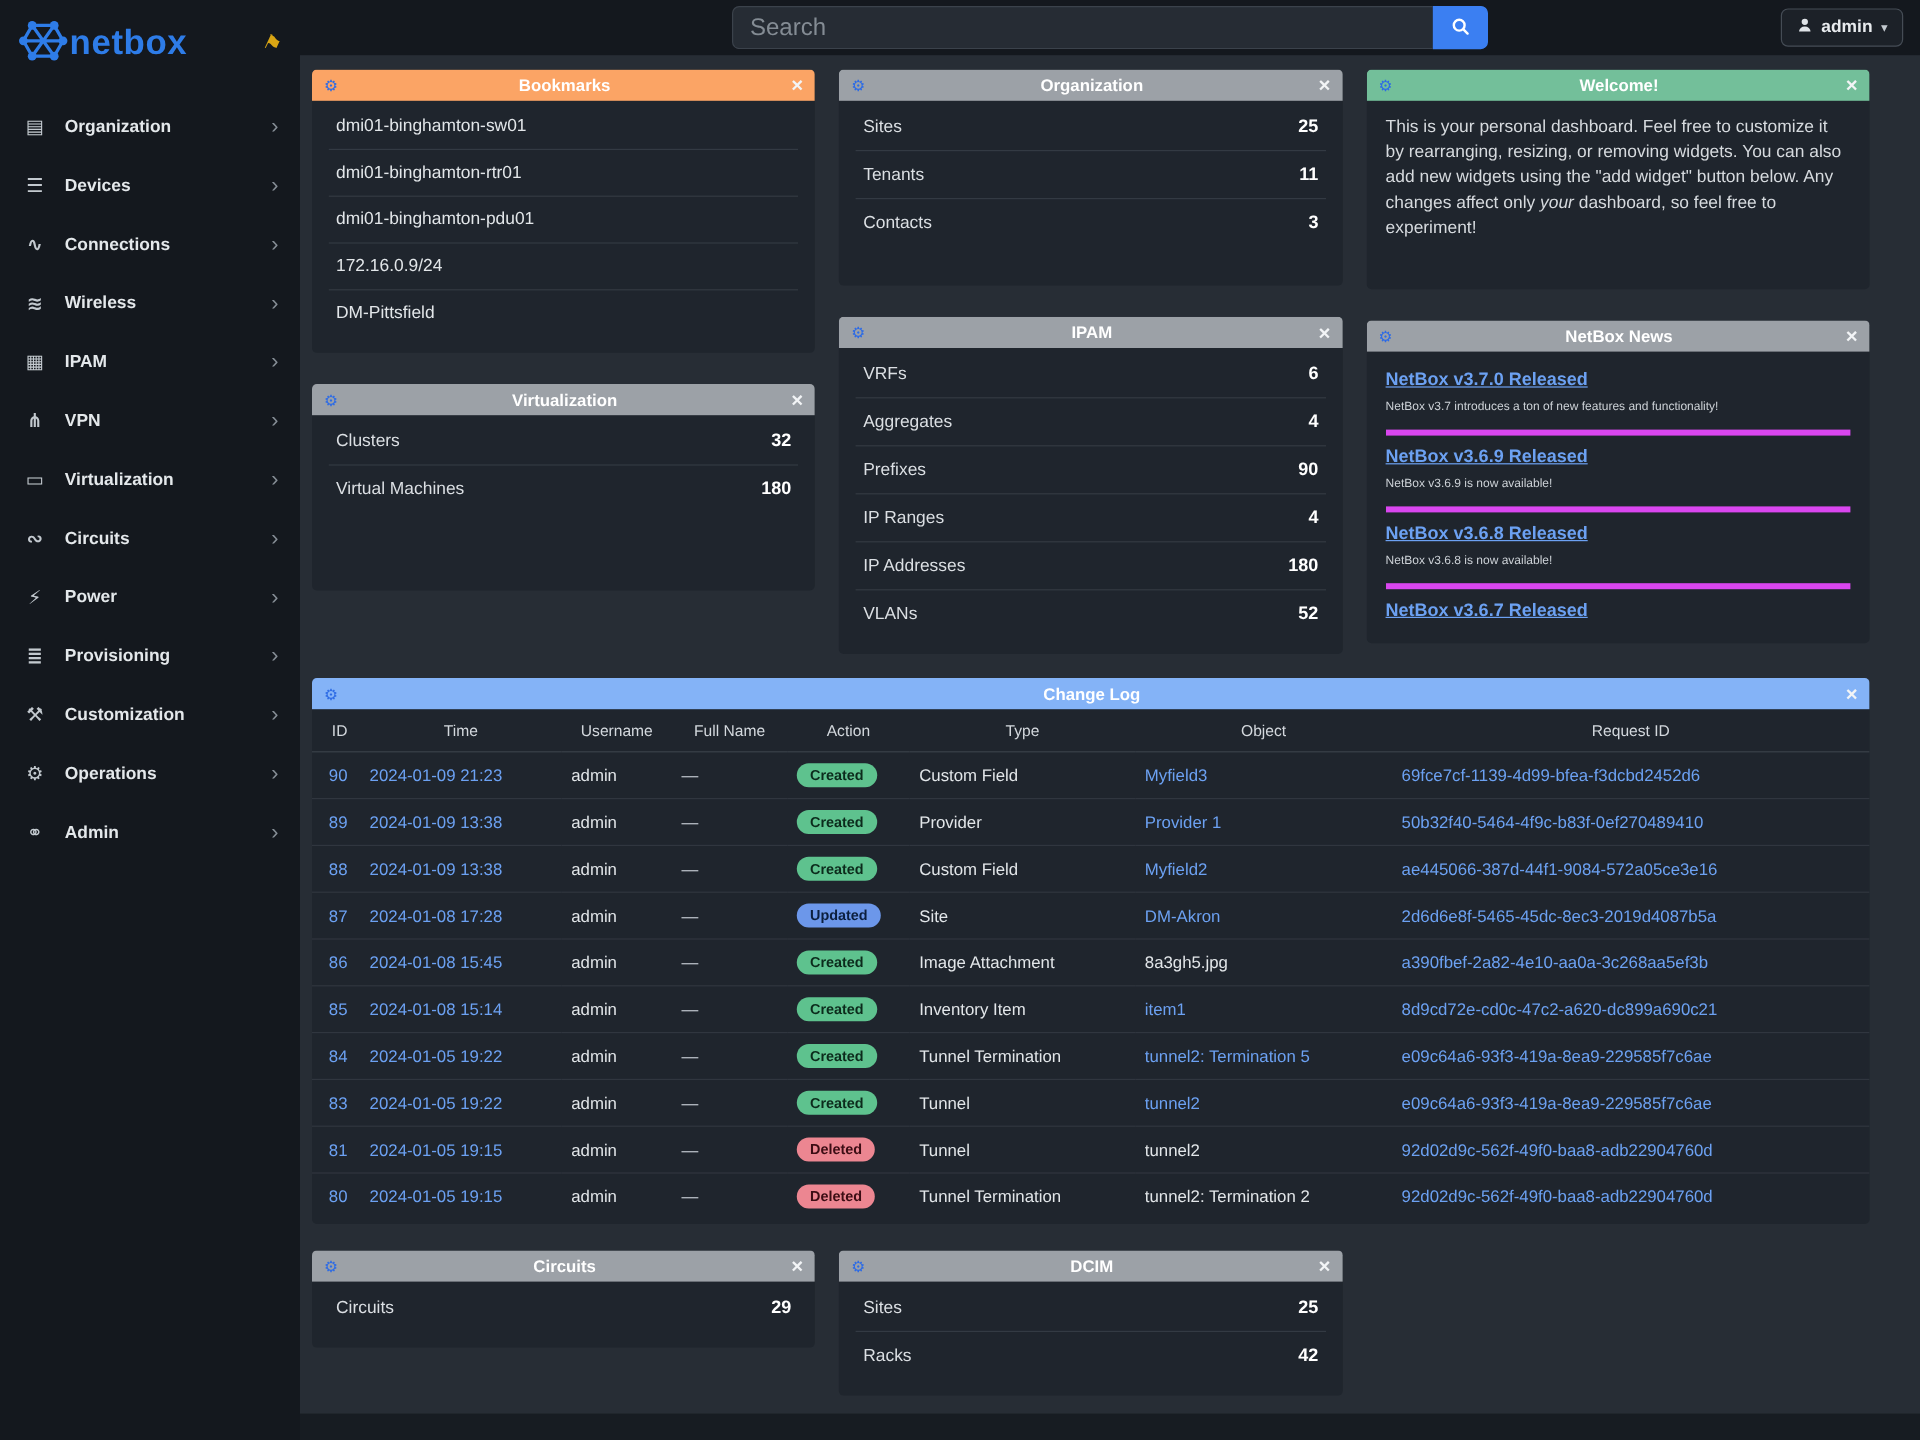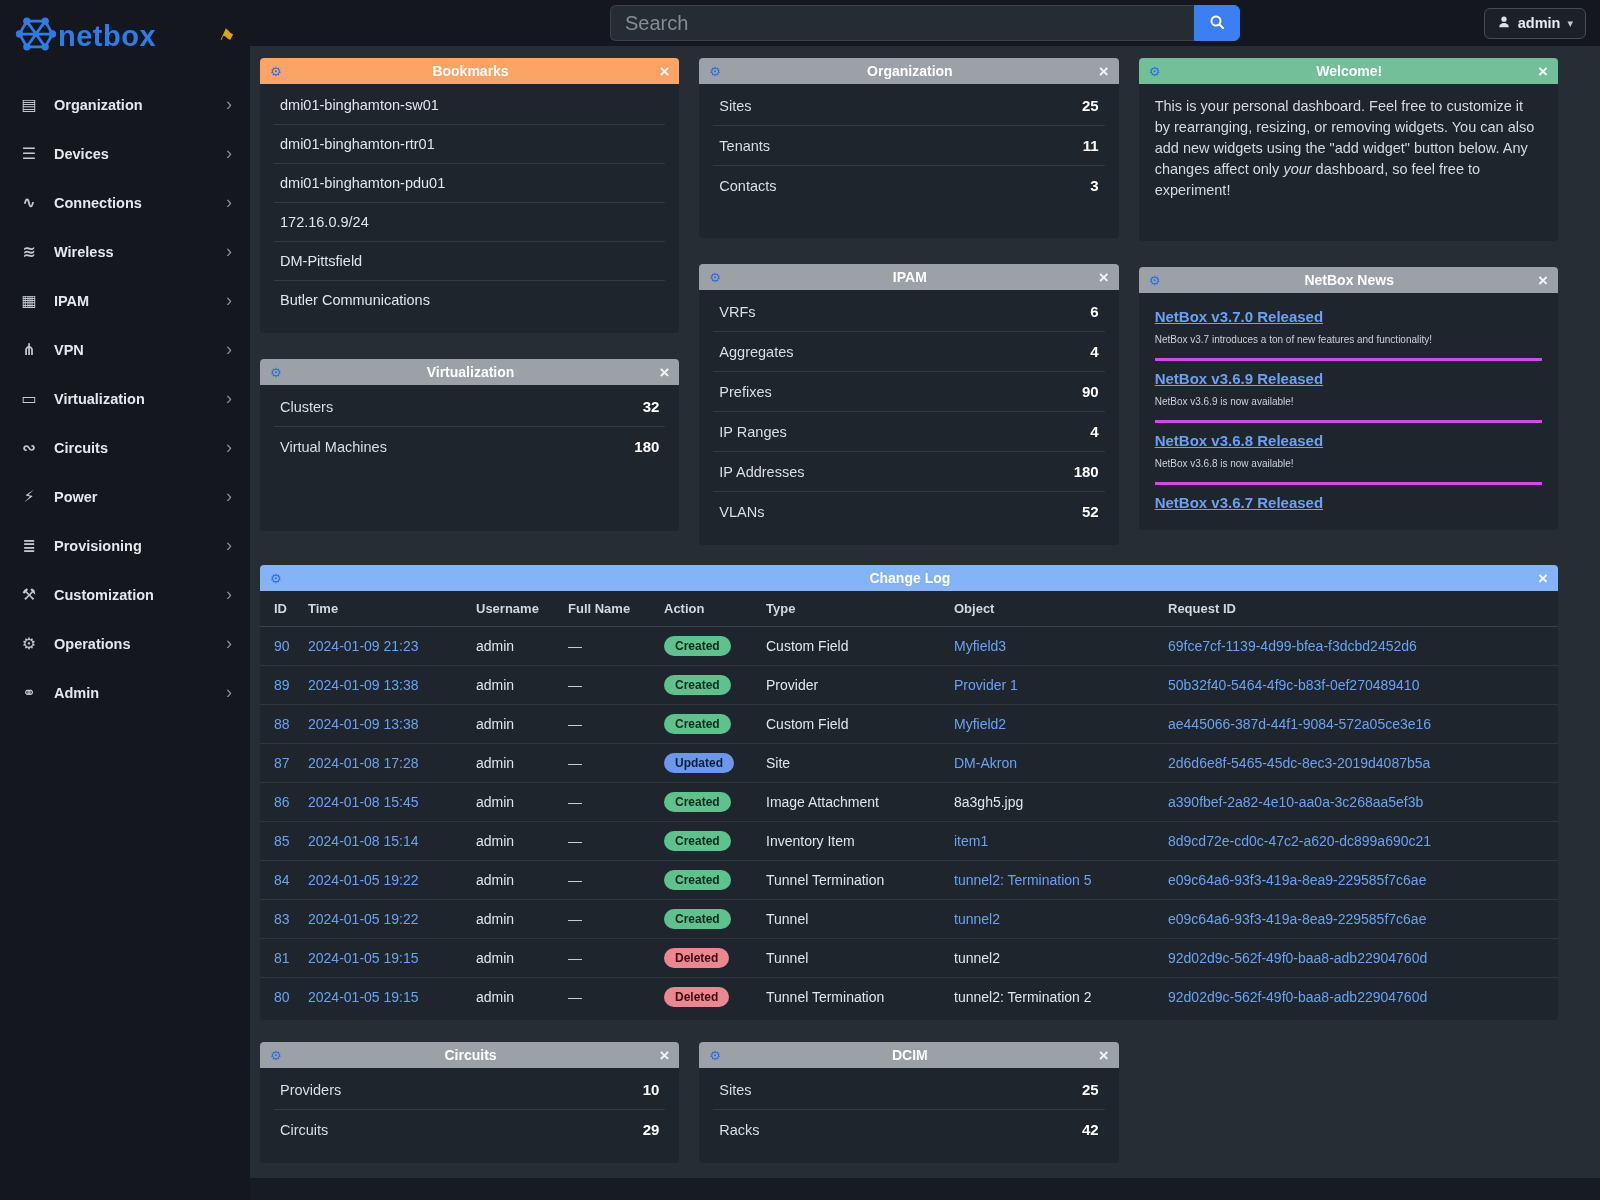--- a/index.html
+++ b/index.html
@@ -56,28 +56,28 @@
 
   .stat-row { display: flex; align-items: center; justify-content: space-between;
               padding: 11px 6px; border-bottom: 1px solid #333a43; }
   .stat-row:last-child { border-bottom: none; }
   .stat-label { color: #dbdfe3; font-size: 14.5px; }
   .stat-value { color: #ffffff; font-weight: 700; font-size: 15px; cursor: pointer; }
 
   .welcome-body { padding: 12px 16px 40px; color: #d6dade; font-size: 14.5px; line-height: 1.45; }
 
   .news-body { padding: 6px 16px 12px; }
-  .news-item { padding: 9px 0 11px; border-bottom: 3px solid #d946ef; }
+  .news-item { padding: 9px 0 11px; border-bottom: 5px solid #d946ef; }
   .news-item:last-child { border-bottom: none; padding-bottom: 6px; }
   .news-title { color: #6ca1f2; font-weight: 700; font-size: 15px; text-decoration: underline; cursor: pointer; display: inline-block; }
   .news-text { margin-top: 7px; color: #ccd1d6; font-size: 10px; line-height: 1.4; }
 
   .changelog { margin-top: 20px; }
   .cl-table { width: 100%; border-collapse: collapse; table-layout: fixed; }
-  .cl-th { text-align: left; padding: 10px 8px; font-size: 13px; color: #d3d8dd; font-weight: 700;
+  .cl-th { text-align: center; padding: 10px 8px; font-size: 13px; color: #d3d8dd; font-weight: 400;
            border-bottom: 1px solid #3a414a; }
   .cl-td { text-align: left; padding: 9px 8px; font-size: 14px; color: #e2e6e9; border-bottom: 1px solid #30363f;
            white-space: nowrap; overflow: hidden; text-overflow: ellipsis; }
   .cl-table tr:last-child .cl-td { border-bottom: none; }
   .cl-table th:first-child, .cl-table td:first-child { padding-left: 14px; }
   .cl-table th:nth-child(1), .cl-table td:nth-child(1) { width: 40px; }
   .cl-table th:nth-child(2), .cl-table td:nth-child(2) { width: 168px; }
   .cl-table th:nth-child(3), .cl-table td:nth-child(3) { width: 92px; }
   .cl-table th:nth-child(4), .cl-table td:nth-child(4) { width: 96px; }
   .cl-table th:nth-child(5), .cl-table td:nth-child(5) { width: 102px; }
@@ -221,21 +221,20 @@
               <span class="gear">⚙</span>
               <span class="widget-title">Bookmarks</span>
               <span class="close">×</span>
             </div>
             <div class="widget-body">
                 <div class="bm-item">dmi01-binghamton-sw01</div>
                 <div class="bm-item">dmi01-binghamton-rtr01</div>
                 <div class="bm-item">dmi01-binghamton-pdu01</div>
                 <div class="bm-item">172.16.0.9/24</div>
                 <div class="bm-item">DM-Pittsfield</div>
-                <div class="bm-item">Butler Communications</div>
               </div>
           </div>
 
           <div class="widget w-virtualization">
             <div class="widget-header" style="background: rgb(156, 161, 167);">
               <span class="gear">⚙</span>
               <span class="widget-title">Virtualization</span>
               <span class="close">×</span>
             </div>
             <div class="widget-body">
@@ -464,24 +463,20 @@
 
       <div class="bottom-grid">
         <div class="widget">
           <div class="widget-header" style="background: rgb(156, 161, 167);">
             <span class="gear">⚙</span>
             <span class="widget-title">Circuits</span>
             <span class="close">×</span>
           </div>
           <div class="widget-body">
               <div class="stat-row">
-                <span class="stat-label">Providers</span>
-                <span class="stat-value">10</span>
-              </div>
-              <div class="stat-row">
                 <span class="stat-label">Circuits</span>
                 <span class="stat-value">29</span>
               </div>
             </div>
         </div>
 
         <div class="widget">
           <div class="widget-header" style="background: rgb(156, 161, 167);">
             <span class="gear">⚙</span>
             <span class="widget-title">DCIM</span>

